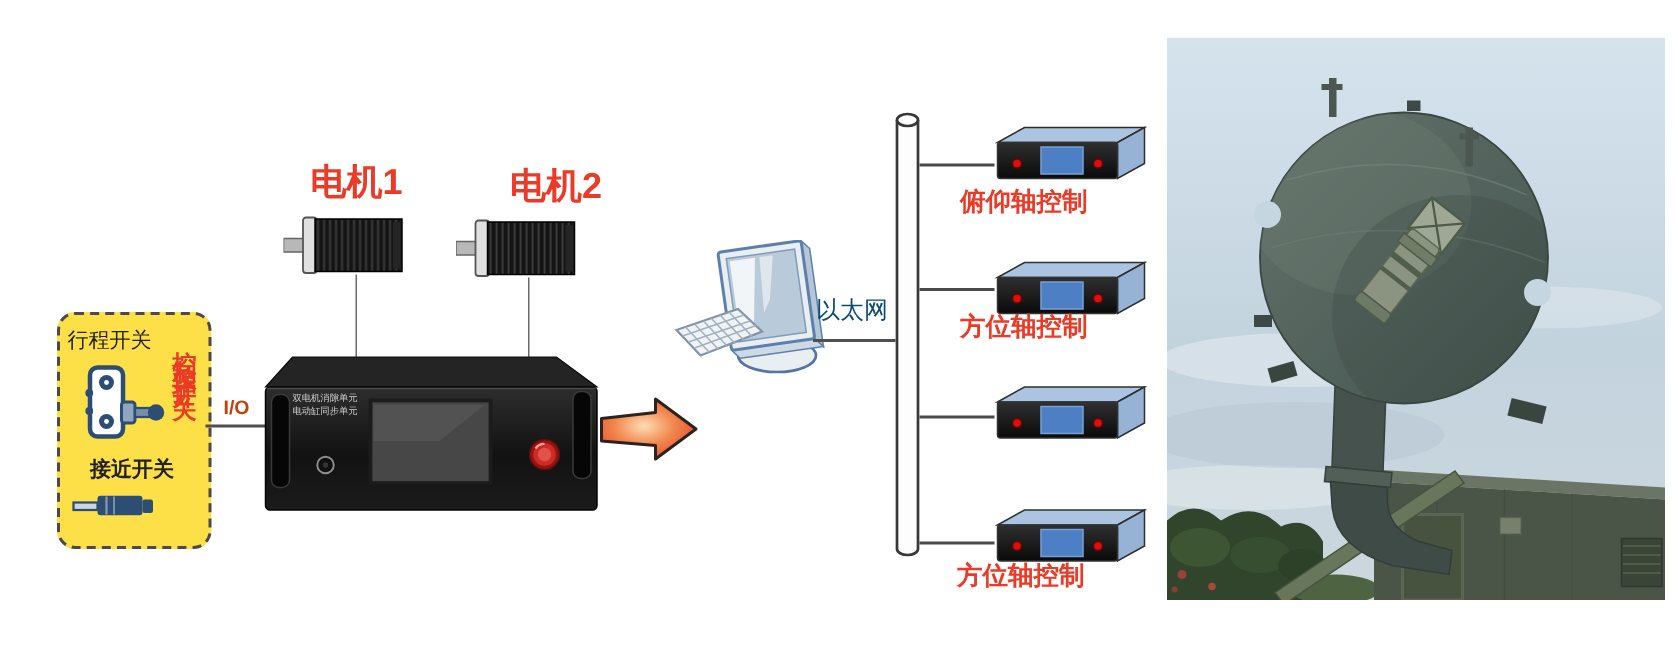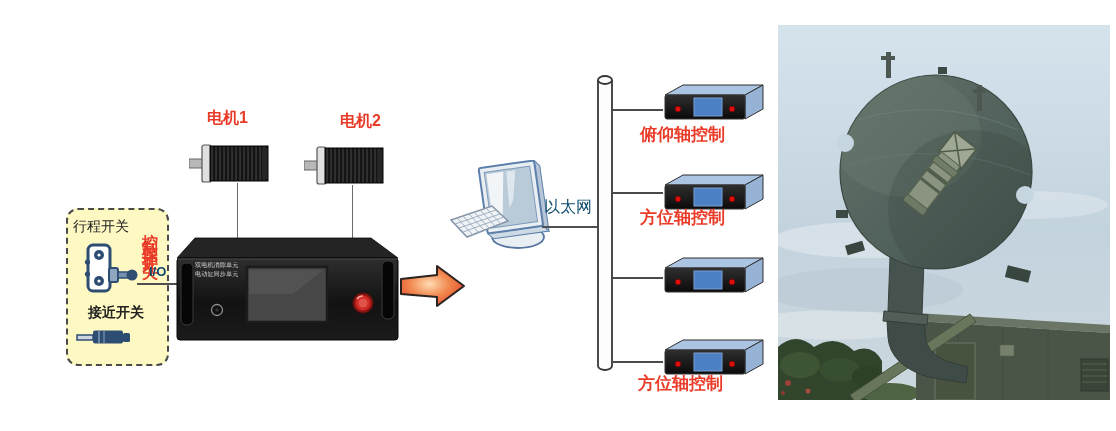--- a/index.html
+++ b/index.html
@@ -7,30 +7,30 @@
     position:relative;width:1116px;height:431px;background:#ffffff;overflow:hidden;
     font-family:"Liberation Sans","DejaVu Sans",sans-serif;color:#1c1c1c;
   }
   .abs{position:absolute;}
   .red{color:#ea3b28;font-weight:bold;}
   .wire-h{position:absolute;border-top:2px solid #4f4f4f;height:0;}
   .wire-v{position:absolute;border-left:1.5px solid #6b6b6b;width:0;}
   
   #prot-box{
     left:38px;top:208px;width:99px;height:154px;
-    border:2px dashed #4a4a4a;border-radius:12px;background:#fef9c3;margin-left:28px;
+    border:2px dashed #4a4a4a;border-radius:12px;background:#fde047;
   }
   .sw-label{position:absolute;font-size:14px;color:#222;letter-spacing:0px;white-space:nowrap;}
   #prot-vertical{
     position:absolute;left:74px;top:11px;height:140px;
     writing-mode:vertical-rl;text-orientation:upright;
     font-size:16px;letter-spacing:6px;line-height:1;white-space:nowrap;
   }
-  #io-label{left:149px;top:264px;font-size:13px;font-weight:bold;color:#0c4a6e;}
-  .motor-label{font-size:16px;line-height:1;white-space:nowrap;}
+  #io-label{left:149px;top:264px;font-size:13px;font-weight:bold;color:#c2410c;}
+  .motor-label{font-size:24px;line-height:1;white-space:nowrap;}
   #eth-label{left:544px;top:197px;font-size:16px;color:#0c4a6e;}
   .unit-label{width:140px;text-align:left;font-size:17px;line-height:1;white-space:nowrap;}
   .branch{position:absolute;border-top:2px solid #4a4a4a;height:0;width:50px;left:613px;}
 </style>
 </head>
 <body>
 
 <div id="stage">
 
   <div id="prot-box" class="abs">

